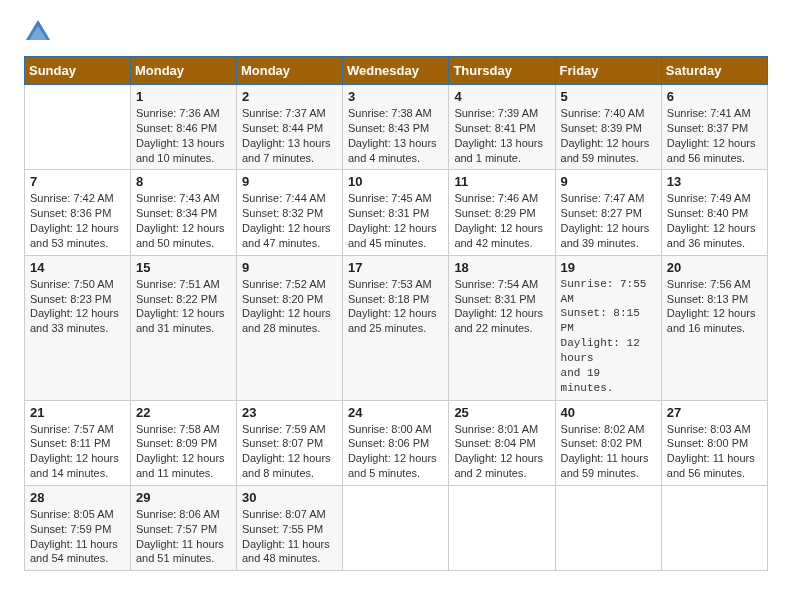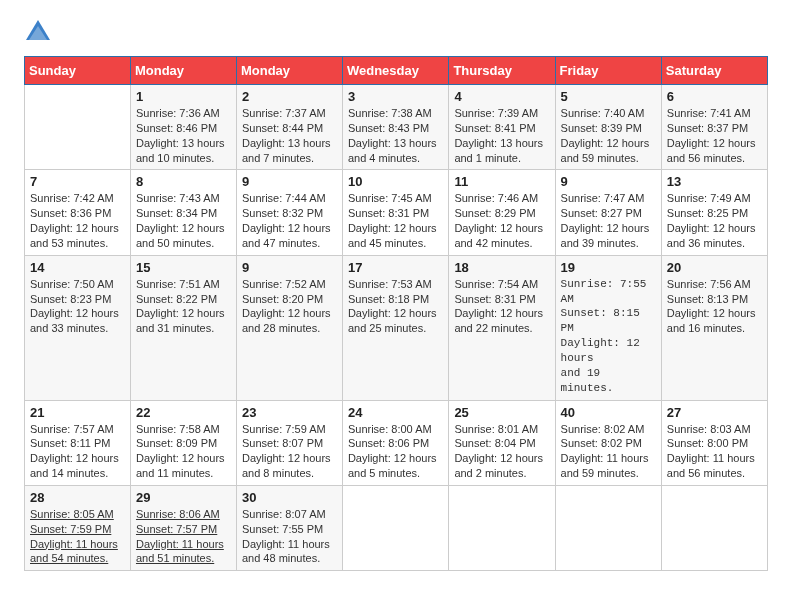--- a/index.html
+++ b/index.html
@@ -53,21 +53,21 @@
       color: #444;
       margin-top: 2px;
     }
     .calendar {
       width: 100%;
       border-collapse: collapse;
       margin-top: 6px;
       font-size: 11px;
     }
     .calendar thead th {
-      background-color: #ef4444;
+      background-color: #a16207;
       color: #fff;
       padding: 6px 4px;
       text-align: left;
       font-size: 13px;
       font-weight: bold;
       border: 1px solid #2d6da8;
     }
     .calendar tbody td {
       border: 1px solid #ccc;
       vertical-align: top;
@@ -213,21 +213,21 @@
           <td>
             <span class="day-number">9</span>
             <div class="day-info" style="white-space: pre-line;">Sunrise: 7:47 AM
 Sunset: 8:27 PM
 Daylight: 12 hours
 and 39 minutes.</div>
           </td>
           <td>
             <span class="day-number">13</span>
             <div class="day-info" style="white-space: pre-line;">Sunrise: 7:49 AM
-Sunset: 8:25 PM
+Sunset: 8:40 PM
 Daylight: 12 hours
 and 36 minutes.</div>
           </td>
         </tr>
         <tr class="row-shade">
           <td>
             <span class="day-number">14</span>
             <div class="day-info" style="white-space: pre-line;">Sunrise: 7:50 AM
 Sunset: 8:23 PM
 Daylight: 12 hours
@@ -323,28 +323,28 @@
             <span class="day-number">27</span>
             <div class="day-info" style="white-space: pre-line;">Sunrise: 8:03 AM
 Sunset: 8:00 PM
 Daylight: 11 hours
 and 56 minutes.</div>
           </td>
         </tr>
         <tr class="row-shade">
           <td>
             <span class="day-number">28</span>
-            <div class="day-info" style="white-space: pre-line; text-decoration: underline;">Sunrise: 8:05 AM
+            <div class="day-info" style="white-space: pre-line;">Sunrise: 8:05 AM
 Sunset: 7:59 PM
 Daylight: 11 hours
 and 54 minutes.</div>
           </td>
           <td>
             <span class="day-number">29</span>
-            <div class="day-info" style="white-space: pre-line; text-decoration: underline;">Sunrise: 8:06 AM
+            <div class="day-info" style="white-space: pre-line;">Sunrise: 8:06 AM
 Sunset: 7:57 PM
 Daylight: 11 hours
 and 51 minutes.</div>
           </td>
           <td>
             <span class="day-number">30</span>
             <div class="day-info" style="white-space: pre-line;">Sunrise: 8:07 AM
 Sunset: 7:55 PM
 Daylight: 11 hours
 and 48 minutes.</div>

